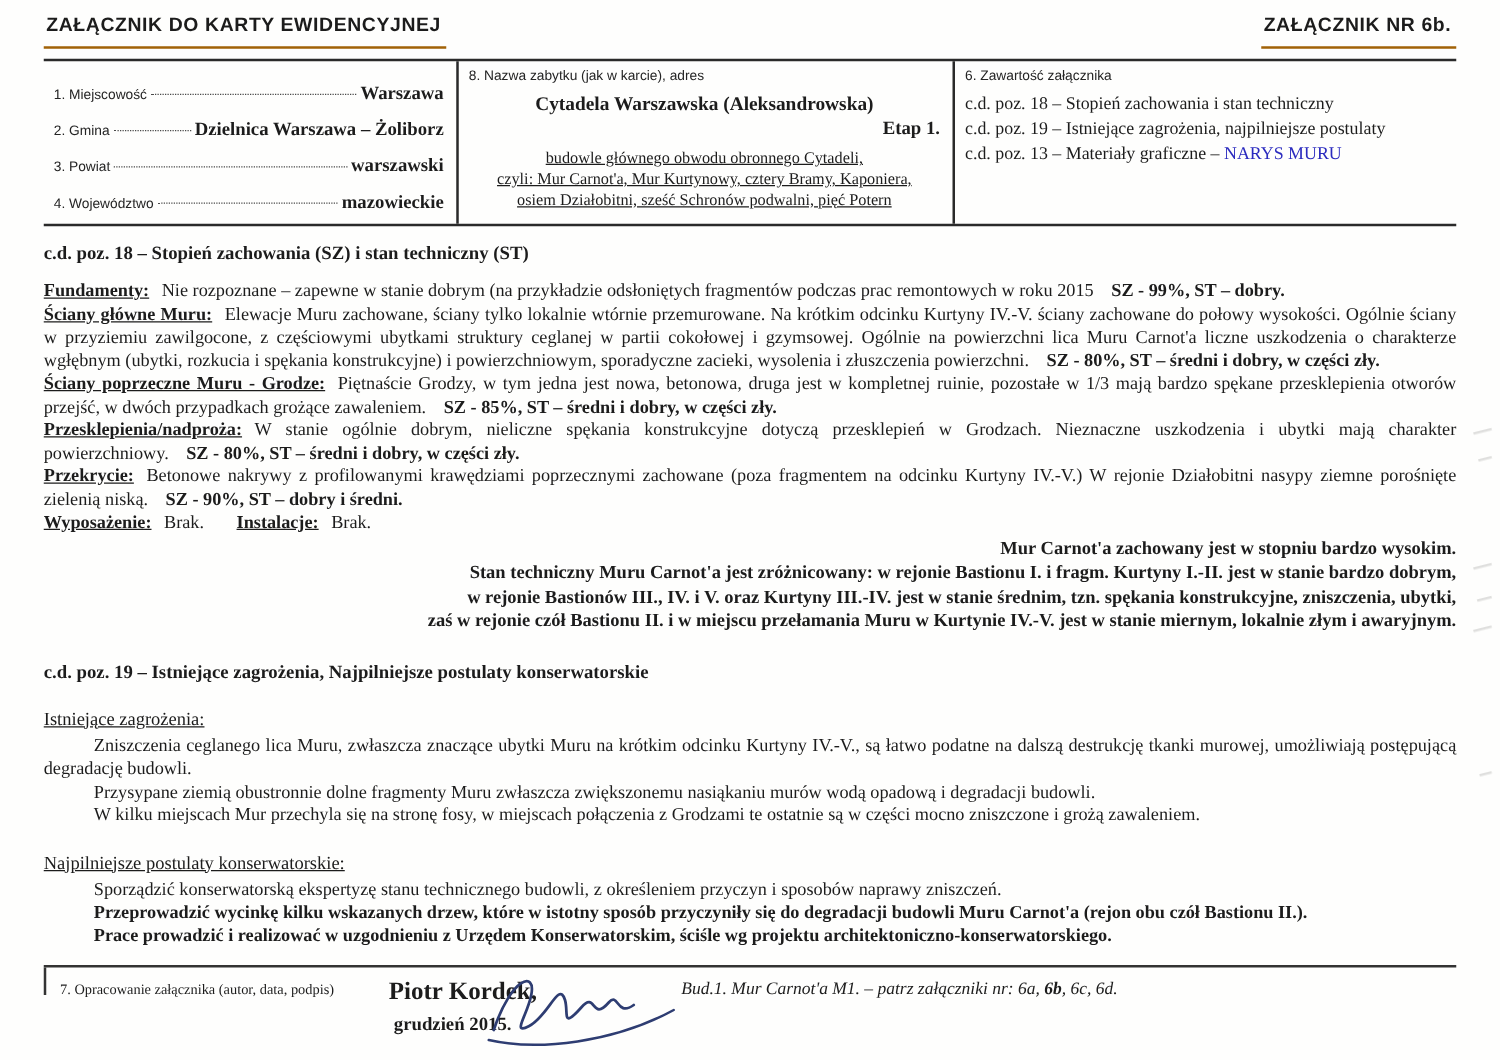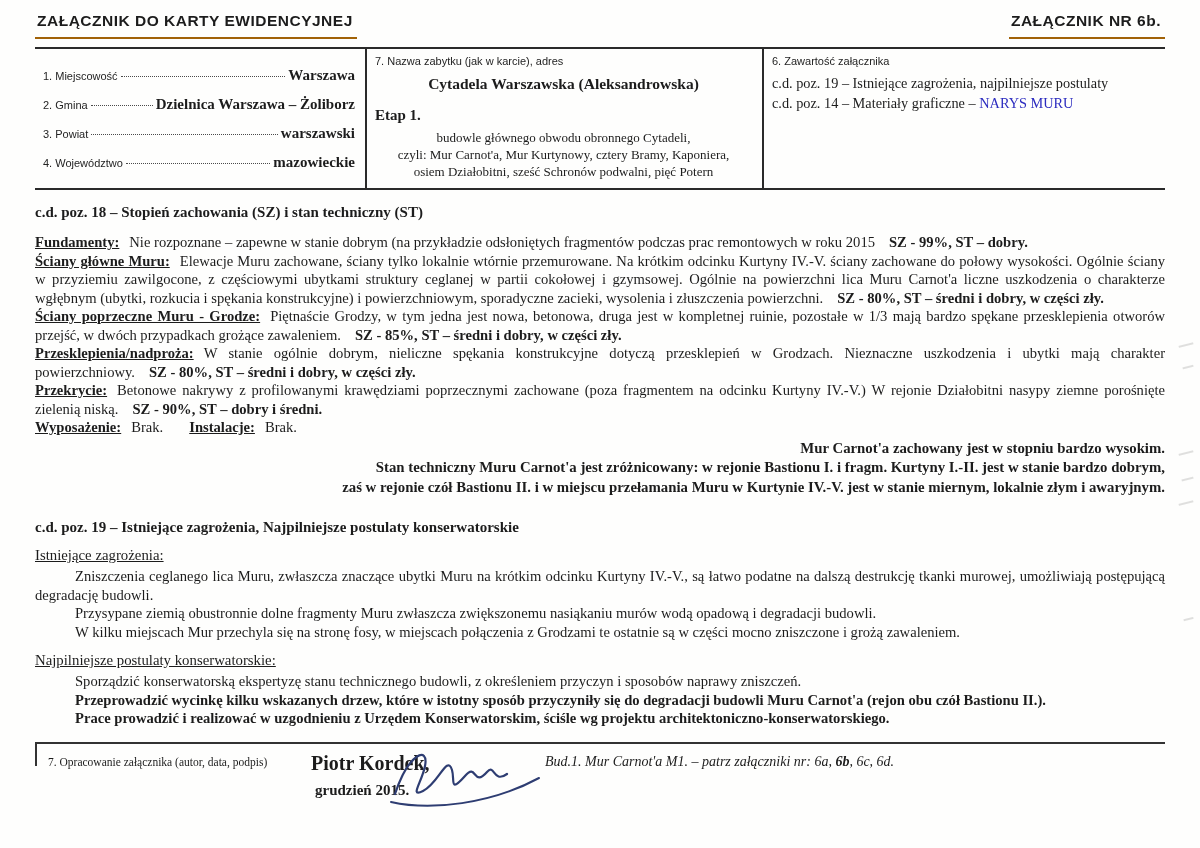--- a/index.html
+++ b/index.html
@@ -29,42 +29,42 @@
   }
   .col { padding:6px 10px 8px 8px; }
   .col + .col { border-left:2px solid #2a2a2a; }
   .small-label { font-family:"Liberation Sans", sans-serif; font-size:11px; color:#242424; }
   .loc-row { display:flex; align-items:baseline; margin-top:12px; }
   .loc-row .small-label { white-space:nowrap; }
   .leader { flex:1 1 auto; min-width:6px; border-bottom:1.5px dotted #4a4a4a; margin:0 3px; transform:translateY(-3px); }
   .loc-value { font-weight:bold; font-size:15px; white-space:nowrap; }
 
   .mon-title { text-align:center; font-weight:bold; font-size:15.5px; margin-top:8px; }
-  .mon-stage { text-align:left; font-weight:bold; font-size:15px; margin-top:14px; }
-  .mon-line  { text-align:center; font-size:13px; line-height:17px; }
+  .mon-stage { text-align:right; font-weight:bold; font-size:15px; margin-top:2px; }
+  .mon-line  { text-align:center; font-size:13px; line-height:17px;text-decoration:underline; }
   .mon-line.first { margin-top:5px; }
 
   .cont-title { text-align:center; font-size:15px; letter-spacing:.3px; margin-top:3px; }
   .cont-sub   { text-align:center; font-weight:bold; font-size:15px; text-decoration:underline; margin-top:2px; }
   .cont-items { margin-top:6px; }
   .cont-item  { font-size:14.3px; line-height:20px; }
   .link-blue  { color:var(--narys_blue, #2b2bbf); }
 
   
   .body { margin-top:14px; }
   .sec-heading { font-weight:bold; font-size:15px; }
   .sec18 .sec-heading { margin-bottom:12px; }
   .para { font-size:14.6px; line-height:18.5px; text-align:justify; }
   .term { font-weight:bold; text-decoration:underline; margin-right:10px; }
   .term2 { margin-left:26px; }
   .status { font-weight:bold; margin-left:14px; }
   .summary { font-weight:bold; font-size:14.8px; line-height:19.5px; text-align:right; margin-top:2px; }
 
   .sec19 { margin-top:22px; }
-  .sub-label { text-decoration:underline; font-size:14.8px; line-height:19px; margin-top:10px; margin-bottom:2px; }
+  .sub-label { text-decoration:underline; font-size:14.8px; line-height:19px; margin-top:20px; margin-bottom:2px; }
   .indent { text-indent:40px; }
   .bold { font-weight:bold; }
 
   
   .footer-rule { border-top:2px solid #333; margin-top:14px; position:relative; }
   .footer-rule::before { content:""; position:absolute; left:0; top:0; width:2px; height:22px; background:#333; }
   .footer { position:relative; margin-top:8px; height:70px; }
   .f-label { font-family:Liberation Serif, serif; font-size:11.5px; position:absolute; left:13px; top:4px; }
   .f-author { font-weight:bold; font-size:20px; position:absolute; left:276px; top:0; }
   .f-date { font-weight:bold; font-size:15px; position:absolute; left:280px; top:30px; }
@@ -103,34 +103,35 @@
         <span class="loc-value">warszawski</span>
       </div>
       <div class="loc-row">
         <span class="small-label">4. Województwo</span>
         <span class="leader"></span>
         <span class="loc-value">mazowieckie</span>
       </div>
     </div>
 
     <div class="col">
-      <div class="small-label">7. Nazwa zabytku (jak w karcie), adres</div>
+      <div class="small-label">8. Nazwa zabytku (jak w karcie), adres</div>
       <div class="mon-title">Cytadela Warszawska (Aleksandrowska)</div>
       <div class="mon-stage">Etap 1.</div>
       <div class="mon-line first">budowle głównego obwodu obronnego Cytadeli,</div>
       <div class="mon-line">czyli: Mur Carnot'a, Mur Kurtynowy, cztery Bramy, Kaponiera,</div>
       <div class="mon-line">osiem Działobitni, sześć Schronów podwalni, pięć Potern</div>
     </div>
 
     <div class="col">
       <div class="small-label">6. Zawartość załącznika</div>
       <div class="cont-items">
+        <div class="cont-item">c.d. poz. 18 – Stopień zachowania i stan techniczny</div>
         <div class="cont-item">c.d. poz. 19 – Istniejące zagrożenia, najpilniejsze postulaty</div>
         <div class="cont-item">
-          <span>c.d. poz. 14 – Materiały graficzne – </span><span class="link-blue">NARYS MURU</span>
+          <span>c.d. poz. 13 – Materiały graficzne – </span><span class="link-blue">NARYS MURU</span>
         </div>
       </div>
     </div>
   </div>
 
   <div class="body sec18">
     <div class="sec-heading">c.d. poz. 18 – Stopień zachowania (SZ) i stan techniczny (ST)</div>
 
     <p class="para">
       <span class="term">Fundamenty:</span><span>Nie rozpoznane – zapewne w stanie dobrym (na przykładzie odsłoniętych fragmentów podczas prac remontowych w roku 2015</span><span class="status">SZ - 99%,  ST – dobry.</span>
@@ -147,20 +148,21 @@
     <p class="para">
       <span class="term">Przekrycie:</span><span>Betonowe nakrywy z profilowanymi krawędziami poprzecznymi zachowane (poza fragmentem na odcinku Kurtyny IV.-V.)  W rejonie Działobitni nasypy ziemne porośnięte zielenią niską.</span><span class="status">SZ - 90%,  ST – dobry i średni.</span>
     </p>
     <p class="para">
       <span class="term">Wyposażenie:</span><span>Brak.</span><span class="term term2">Instalacje:</span><span>Brak.</span>
     </p>
 
     <div class="summary">
       <div>Mur Carnot'a zachowany jest w stopniu bardzo wysokim.</div>
       <div>Stan techniczny  Muru Carnot'a jest zróżnicowany:  w rejonie Bastionu I. i fragm. Kurtyny I.-II.  jest w stanie bardzo dobrym,</div>
+      <div>w rejonie Bastionów III., IV. i V. oraz Kurtyny III.-IV.  jest w stanie średnim, tzn. spękania konstrukcyjne, zniszczenia, ubytki,</div>
       <div>zaś w rejonie czół Bastionu II. i w miejscu przełamania Muru w Kurtynie IV.-V. jest w stanie miernym, lokalnie złym i awaryjnym.</div>
     </div>
   </div>
 
   <div class="body sec19">
     <div class="sec-heading">c.d. poz. 19 – Istniejące zagrożenia,  Najpilniejsze postulaty konserwatorskie</div>
 
     <div class="sub-label">Istniejące zagrożenia:</div>
     <p class="para indent">Zniszczenia ceglanego lica Muru, zwłaszcza znaczące ubytki Muru na krótkim odcinku Kurtyny IV.-V.,  są łatwo podatne na dalszą destrukcję tkanki murowej, umożliwiają postępującą degradację budowli.</p>
     <p class="para indent">Przysypane ziemią obustronnie dolne fragmenty Muru zwłaszcza zwiększonemu nasiąkaniu murów wodą opadową i degradacji budowli.</p>

